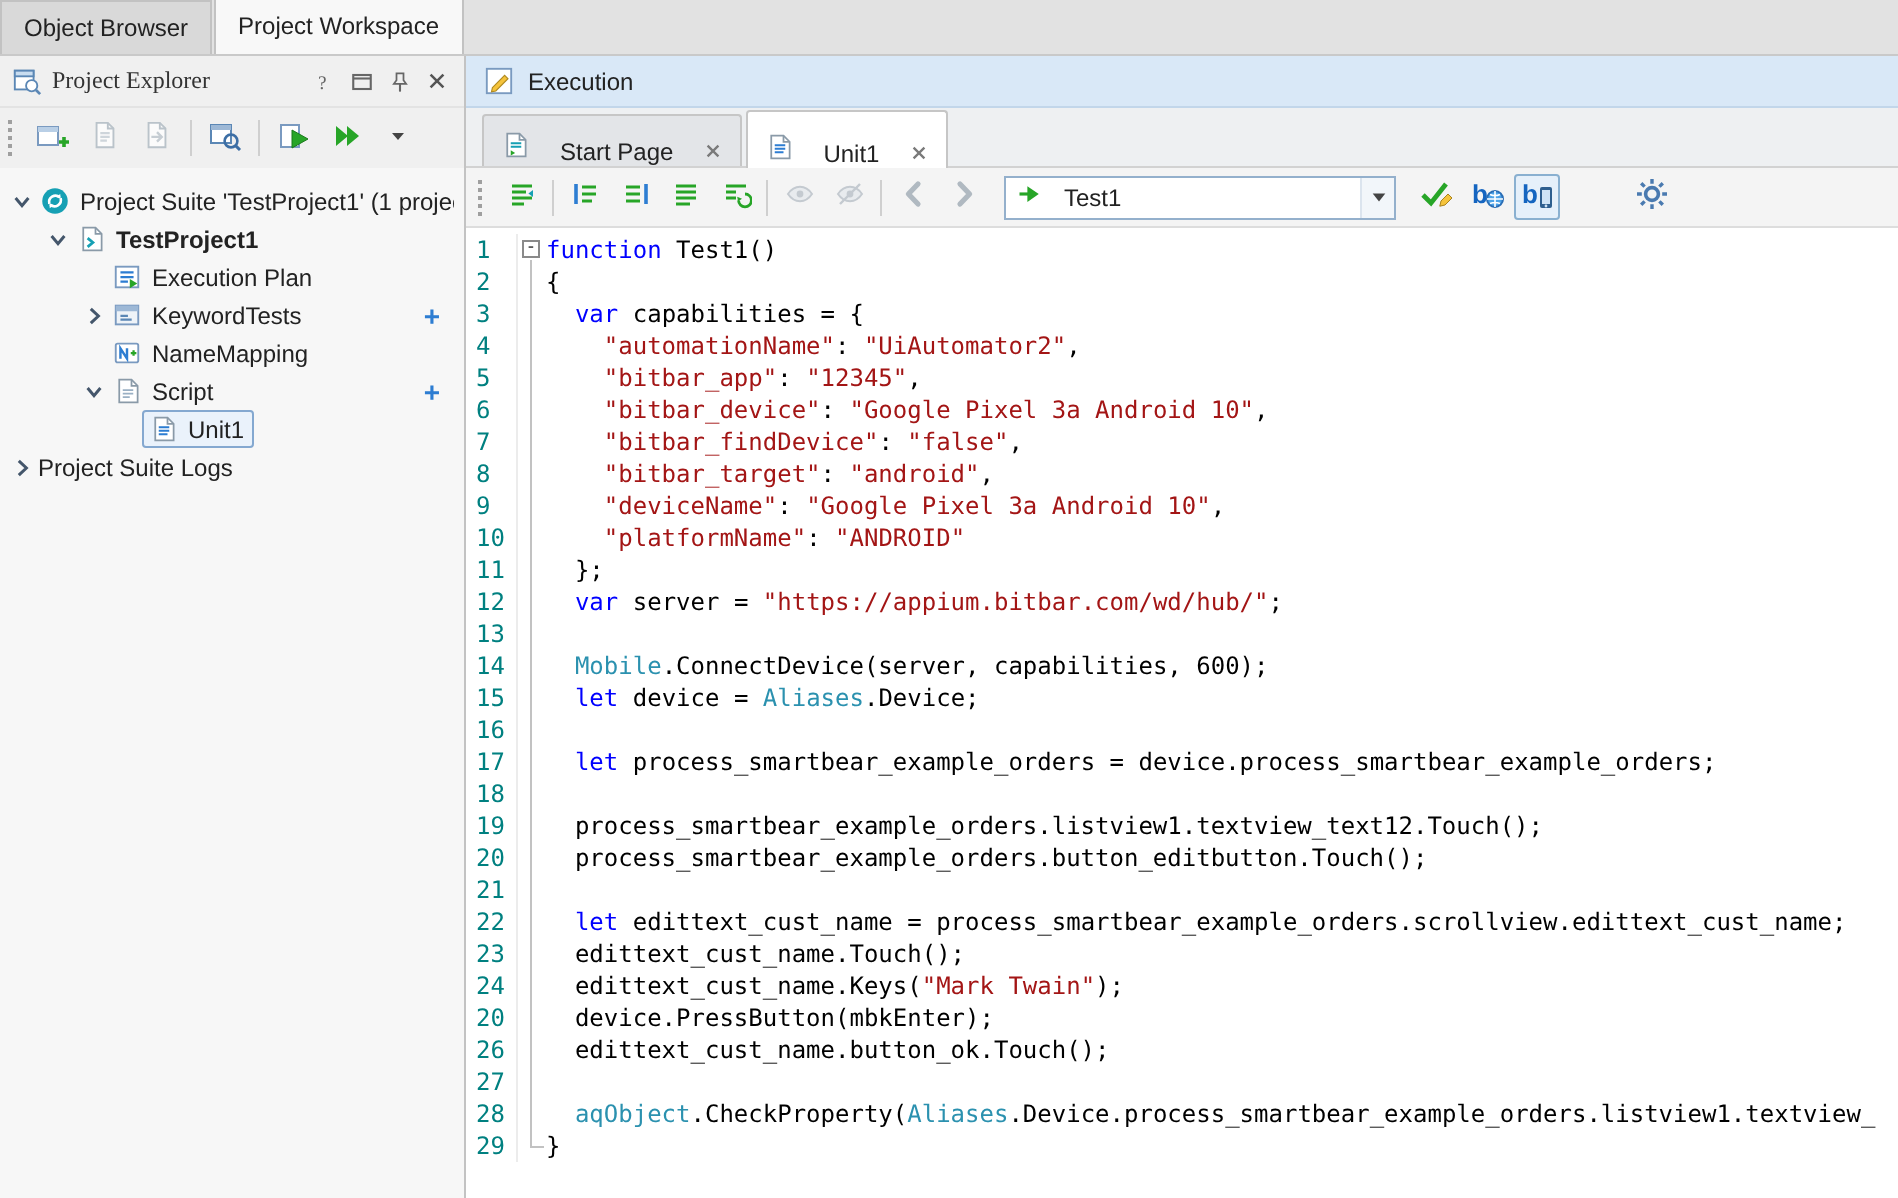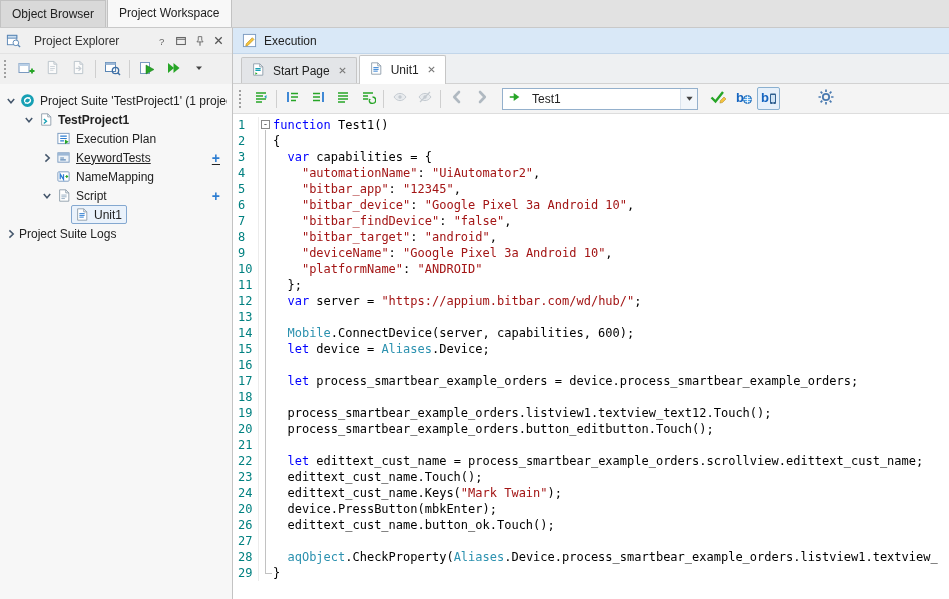--- a/index.html
+++ b/index.html
@@ -13,42 +13,42 @@
   }
   
   .top-tabs { height: 28px; background: #e2e2e2; display: flex; align-items: flex-end; border-bottom: 1px solid #c9c9c9; }
   .top-tab { height: 27px; line-height: 26px; padding: 0 11px; background: #d9d9d9; border: 1px solid #c2c2c2; border-bottom: none; margin-right: 1px; white-space: nowrap; }
   .top-tab.active { background: #f8f8f8; height: 28px; }
   
   .main { flex: 1; display: flex; min-height: 0; }
   .left-panel { width: 233px; flex: 0 0 233px; display: flex; flex-direction: column; background: #f5f5f5; border-right: 1px solid #c3c3c3; }
   .right-panel { flex: 1; display: flex; flex-direction: column; min-width: 0; background: #fff; }
   
-  .pe-header { height: 26px; background: #f0f0f0; display: flex; align-items: center; gap: 12px; padding: 0 5px; border-bottom: 1px solid #e3e3e3; }
+  .pe-header { height: 26px; background: #f0f0f0; display: flex; align-items: center; gap: 4px; padding: 0 5px; border-bottom: 1px solid #e3e3e3; font-family: Liberation Serif, serif; }
   .pe-title { flex: 1; color: #333; }
   .hbtn { width: 17px; height: 18px; display: flex; align-items: center; justify-content: center; }
   .pe-toolbar { height: 30px; display: flex; align-items: center; gap: 3px; padding: 0 2px; background: #f0f0f0; }
   .grip { width: 5px; height: 18px; border-left: 2px dotted #9f9f9f; margin: 0 3px 0 2px; }
   .tbtn { width: 23px; height: 23px; display: flex; align-items: center; justify-content: center; border-radius: 2px; }
   .tbtn.pressed { border: 1px solid #8ab0d0; background: #e6f0fa; }
   .tdiv { width: 1px; height: 18px; background: #cfcfcf; margin: 0 2px; }
   .tspacer { display: inline-block; }
   .pe-tree { flex: 1; background: #f7f7f7; padding-top: 7px; overflow: hidden; }
   .trow { height: 19px; display: flex; align-items: center; white-space: nowrap; }
   .tarrow { width: 13px; flex: 0 0 13px; display: flex; justify-content: center; align-items: center; }
   .ticon { width: 17px; flex: 0 0 17px; display: flex; justify-content: center; align-items: center; }
   .tbody { display: flex; align-items: center; gap: 4px; padding: 1px 4px 1px 1px; border: 1px solid transparent; border-radius: 2px; overflow: hidden; }
   .tbody.sel { background: #eaf2fb; border-color: #84a8d0; }
   .tlabel { overflow: hidden; text-overflow: clip; }
   .tlabel.bold { font-weight: bold; }
   .tplus { margin-left: auto; padding-right: 12px; color: #2d7dd2; font-weight: bold; font-size: 14px; line-height: 14px; }
   
   .ws-header { height: 26px; background: #d9e8f7; display: flex; align-items: center; gap: 6px; padding: 0 8px; border-bottom: 1px solid #c2d6ea; }
   .ws-tabs { height: 30px; background: #eef0f2; display: flex; align-items: flex-end; padding-left: 8px; gap: 2px; border-bottom: 1px solid #d2d2d2; }
-  .ws-tab { height: 26px; display: flex; align-items: center; gap: 8px; padding: 0 9px; background: #e3e5e8; border: 1px solid #c6c6c6; border-bottom: none; border-radius: 2px 2px 0 0; white-space: nowrap; }
+  .ws-tab { height: 26px; display: flex; align-items: flex-end; gap: 15px; padding: 0 9px; background: #e3e5e8; border: 1px solid #c6c6c6; border-bottom: none; border-radius: 2px 2px 0 0; white-space: nowrap; }
   .ws-tab.active { background: #fff; height: 29px; margin-bottom: -1px; }
   
   .code-toolbar { height: 30px; background: #f4f4f4; border-bottom: 1px solid #ddd; display: flex; align-items: center; gap: 2px; padding: 0 4px; }
   .ct-group { display: flex; align-items: center; gap: 2px; }
   .combo { height: 22px; width: 196px; background: #fff; border: 1px solid #94b0cc; display: flex; align-items: center; gap: 10px; padding-left: 5px; margin: 0 7px; }
   .combo-val { flex: 1; overflow: hidden; }
   .combo-caret { width: 17px; height: 100%; display: flex; align-items: center; justify-content: center; border-left: 1px solid #dbe4ee; background: #f2f6fa; }
   
   .editor { flex: 1; background: #fff; overflow: hidden; font-family: "DejaVu Sans Mono", "Liberation Mono", monospace; font-size: 12px; line-height: 16px; padding-top: 3px; }
   .cl { display: flex; height: 16px; }
@@ -206,21 +206,21 @@
               <span class="ticon">
                 <svg width="15" height="15" viewBox="0 0 16 16">
                   <rect x="2" y="2.5" width="12" height="11" fill="#fff" stroke="#7a9ac0"></rect>
                   <path d="M4.5 5.5h7M4.5 8h7M4.5 10.5h4" stroke="#2d7dd2" stroke-width="1.2"></path>
                   <path d="M9.5 9l4 2.5-4 2.5z" fill="#27a527"></path>
                 </svg>
               </span>
               <span class="tlabel">Execution Plan</span>
             </span>
           </div>
-          <div class="trow" style="padding-left: 40px; text-decoration: underline;">
+          <div class="trow" style="padding-left: 40px;">
             <span class="tarrow">
               <svg width="10" height="10" viewBox="0 0 10 10">
                 <path d="M3.4 1.4L7.2 5l-3.8 3.6" fill="none" stroke="#44566b" stroke-width="1.5"></path>
               </svg>
             </span>
             <span class="tbody">
               <span class="ticon">
                 <svg width="15" height="15" viewBox="0 0 16 16">
                   <rect x="2" y="3" width="12" height="10" fill="#eef3f8" stroke="#7a9ac0"></rect>
                   <rect x="2" y="3" width="12" height="3" fill="#9db8d6"></rect>

